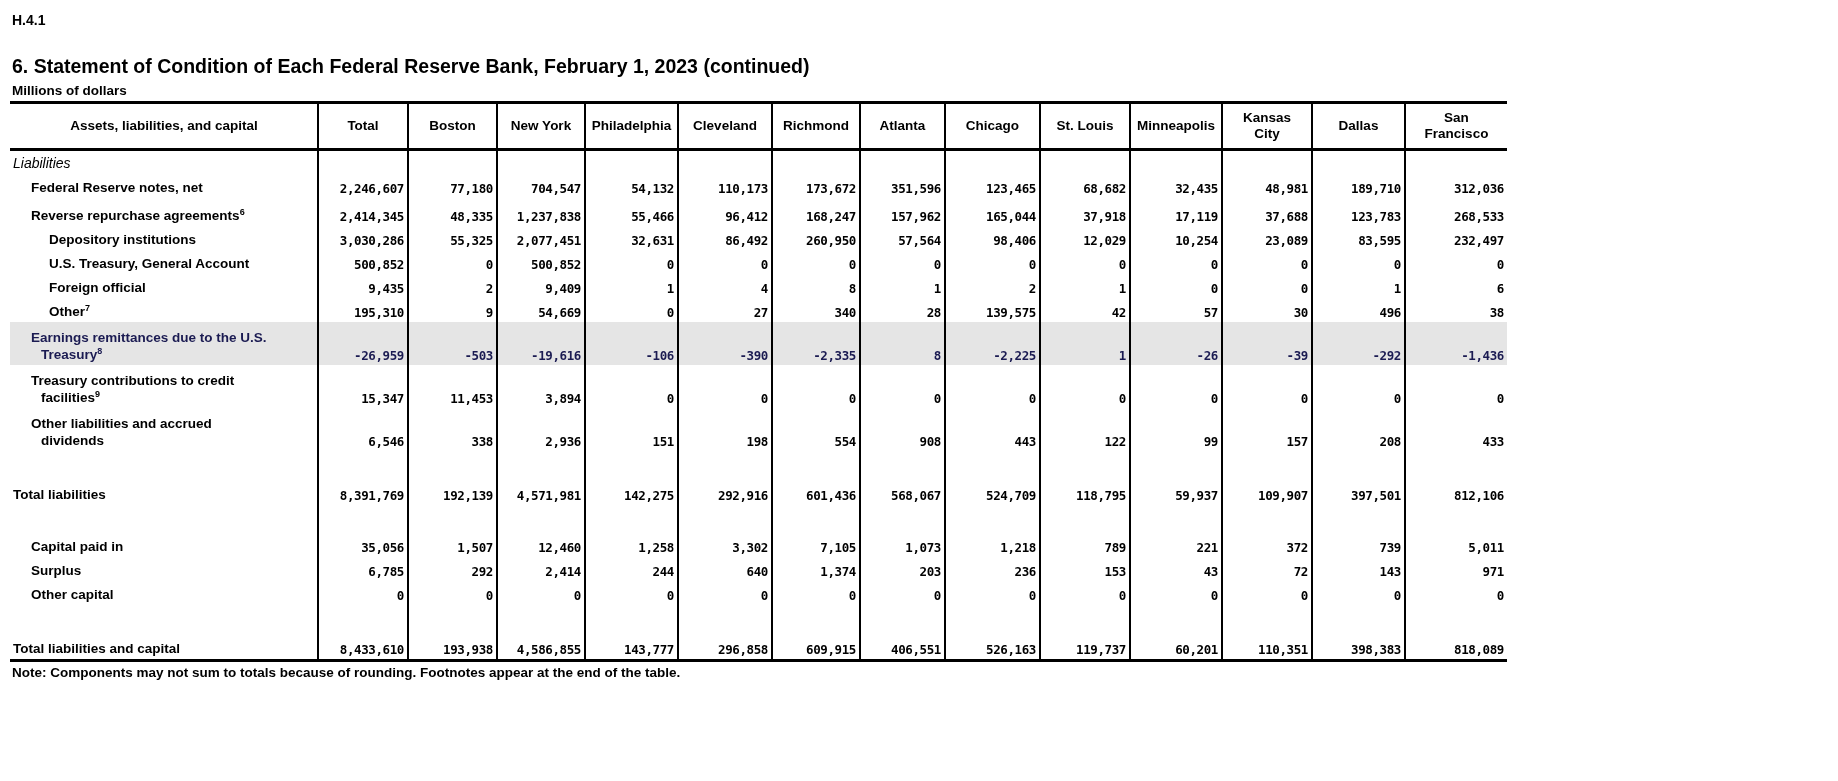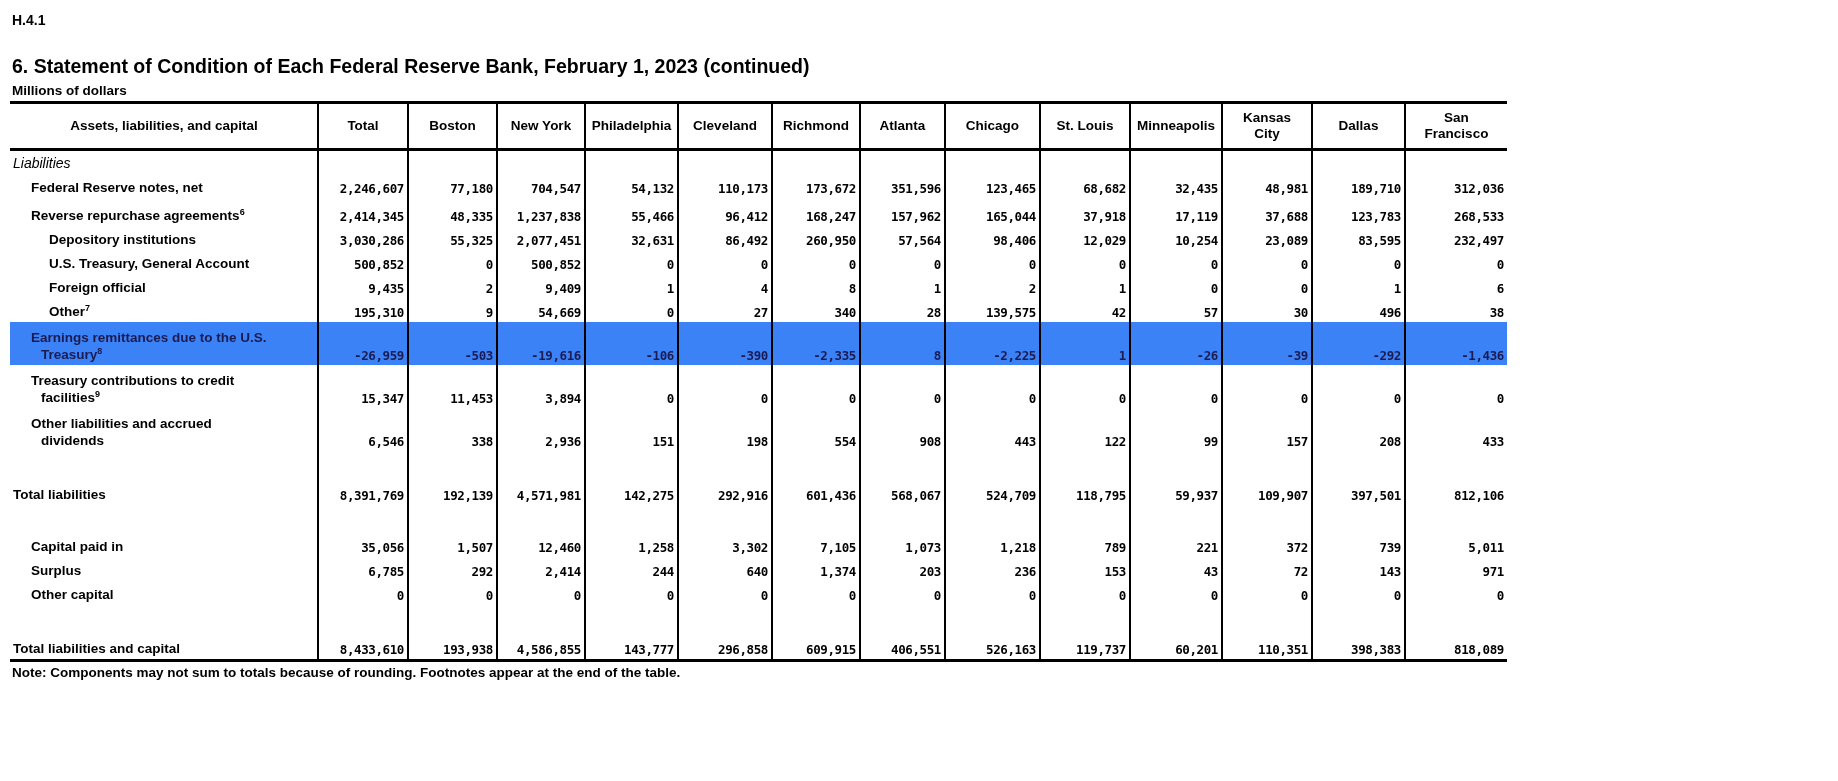--- a/index.html
+++ b/index.html
@@ -56,21 +56,21 @@
   .ind2 .lline { padding-left: 39px; }
   .ind1 .lline.cont { padding-left: 31px; }
 
   tr.section td.lbl { font-weight: normal; font-style: italic; font-size: 14px; }
   tr.section td { height: 20px; }
   tr.gap td   { padding-top: 5px; }
   tr.multi td { height: 40px; }
   tr.spacer td { height: 25px; }
   tr.total td  { height: 23px; }
 
-  tr.highlight td { background: #3b82f6; color: #1b1b52; }
+  tr.highlight td { background: #e5e5e5; color: #1b1b52; }
 
   sup { font-size: 9px; vertical-align: super; line-height: 0; }
 
   .note { font-size: 13.5px; font-weight: bold; margin: 3px 0 0 2px; }
 </style>
 </head>
 <body>
 
 <div class="page">
   <div class="report-code">H.4.1</div>

